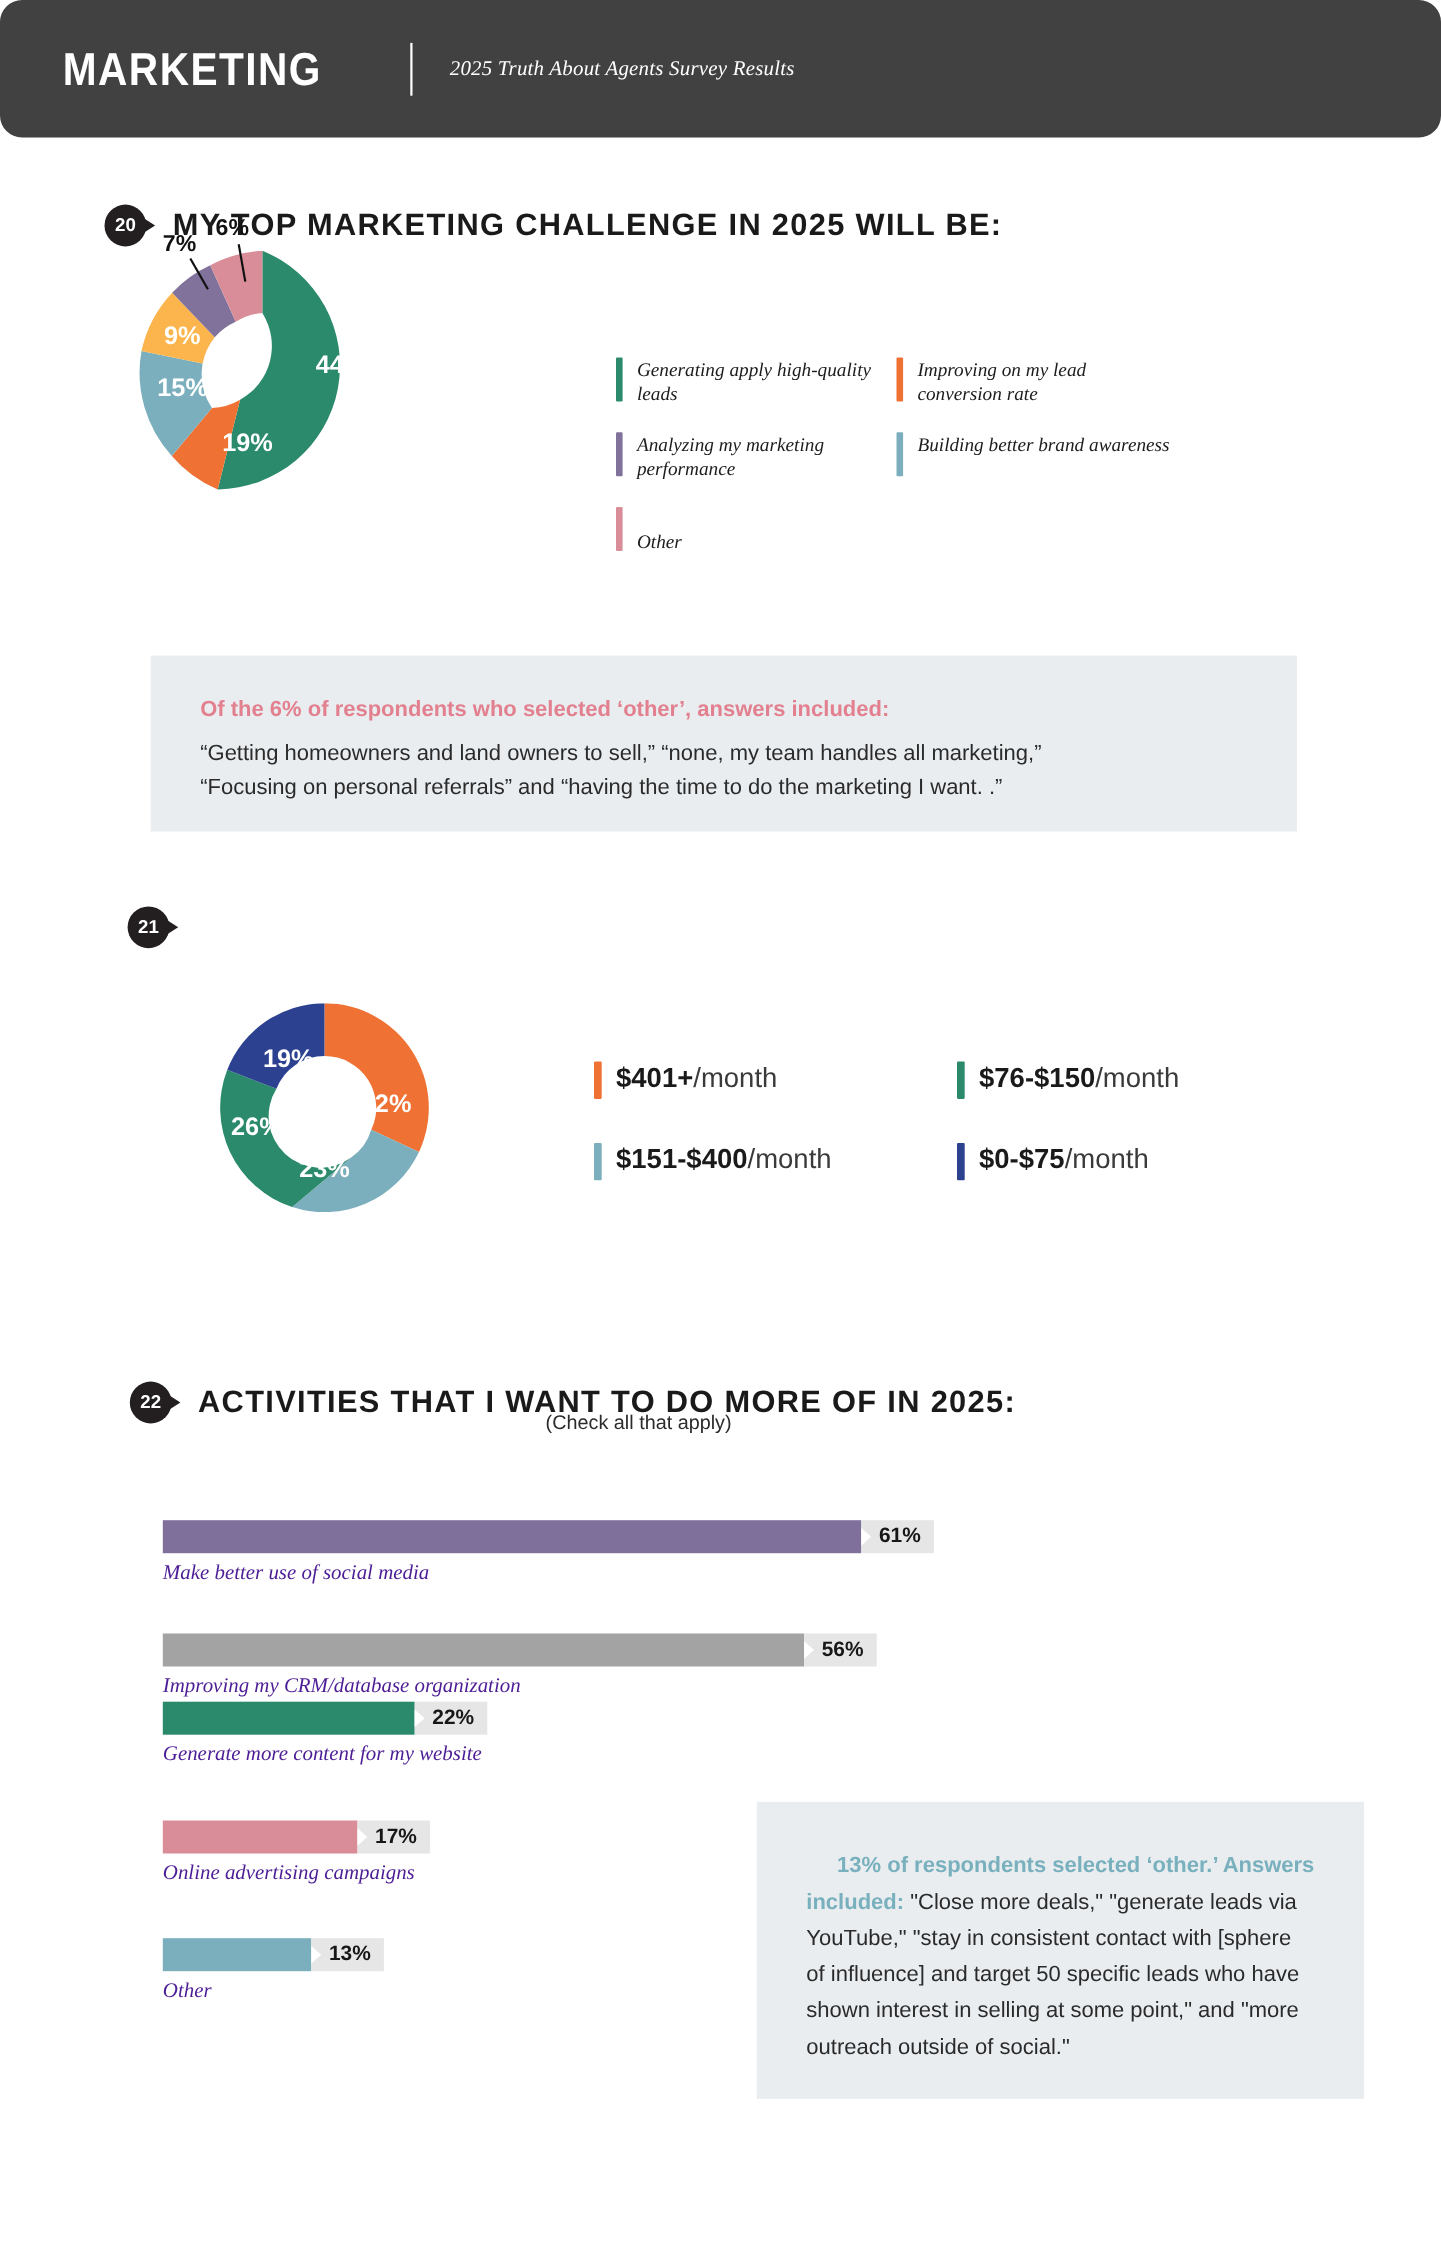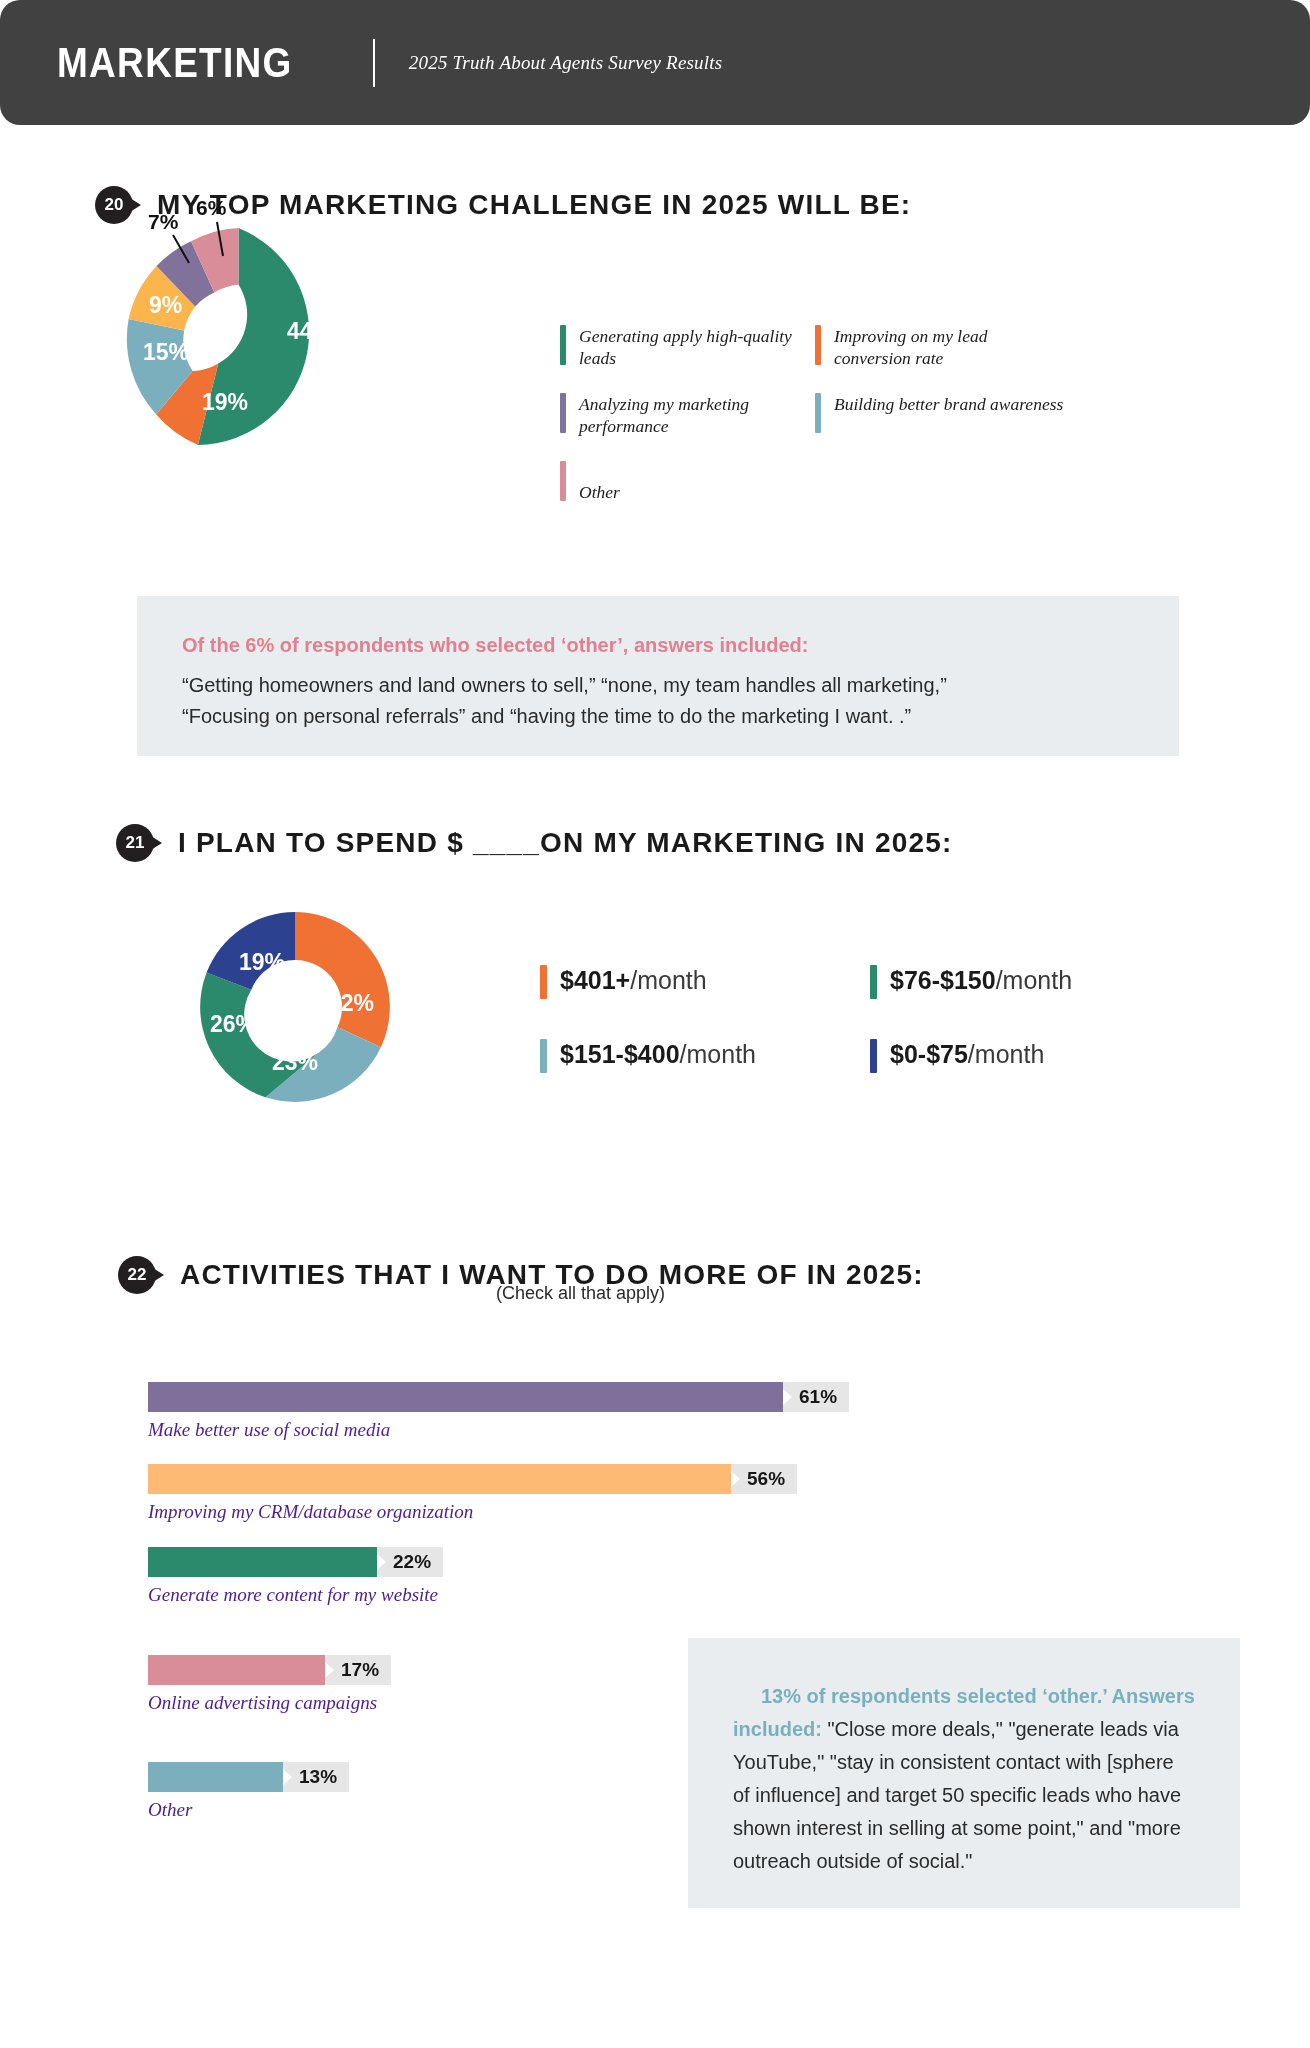--- a/index.html
+++ b/index.html
@@ -240,21 +240,20 @@
 </div>
 
 <div class="callout" style="left:137px; top:596px; width:1042px; height:160px; padding:38px 45px 0 45px;">
   <p class="callout-lead" style="font-size:20px; color:#e3808f; margin-bottom:13px;">Of the 6% of respondents who selected ‘other’, answers included:</p>
   <p style="font-size:20px; line-height:1.55;">“Getting homeowners and land owners to sell,” “none, my team handles all marketing,”</p>
   <p style="font-size:20px; line-height:1.55;">“Focusing on personal referrals” and “having the time to do the marketing I want. .”</p>
 </div>
 
 <div class="qhead" style="left:116px; top:824px;">
   <div class="badge">21</div>
-  <div class="qtitle">I PLAN TO SPEND $ ____ON MY MARKETING IN 2025:</div>
 </div>
 
 <div class="donut-wrap" style="left:200px; top:912px; width:190px; height:190px;">
   <svg width="190" height="190" viewBox="0 0 190 190">
 
     <path d="M95,0 A95,95 0 0,1 180.9,135.2 L137.5,115.1 A47,47 0 0,0 95,48 Z" fill="#ef7234"></path>
 
     <path d="M180.9,135.2 A95,95 0 0,1 65.6,185.3 L118.9,140.6 A47,47 0 0,0 137.5,115.1 Z" fill="#7cafbd"></path>
 
     <path d="M65.6,185.3 A95,95 0 0,1 6.6,60.6 L51.3,77.8 A47,47 0 0,0 118.9,140.6 Z" fill="#2b8a6b"></path>
@@ -293,21 +292,21 @@
 <div class="qsub" style="left:496px; top:1283px;">(Check all that apply)</div>
 
 <div class="bar-row" style="top:1382px;">
   <div class="bar" style="width:635px; background:#7e6f9b;">
     <div class="bar-value" style="left:635px;">61%</div>
   </div>
   <div class="bar-label">Make better use of social media</div>
 </div>
 
 <div class="bar-row" style="top:1464px;">
-  <div class="bar" style="width:583px; background:#fdba74;">
+  <div class="bar" style="width:583px; background:#a3a3a3;margin-top:21px;">
     <div class="bar-value" style="left:583px;">56%</div>
   </div>
   <div class="bar-label">Improving my CRM/database organization</div>
 </div>
 
 <div class="bar-row" style="top:1547px;">
   <div class="bar" style="width:229px; background:#2b8a6b;">
     <div class="bar-value" style="left:229px;">22%</div>
   </div>
   <div class="bar-label">Generate more content for my website</div>

